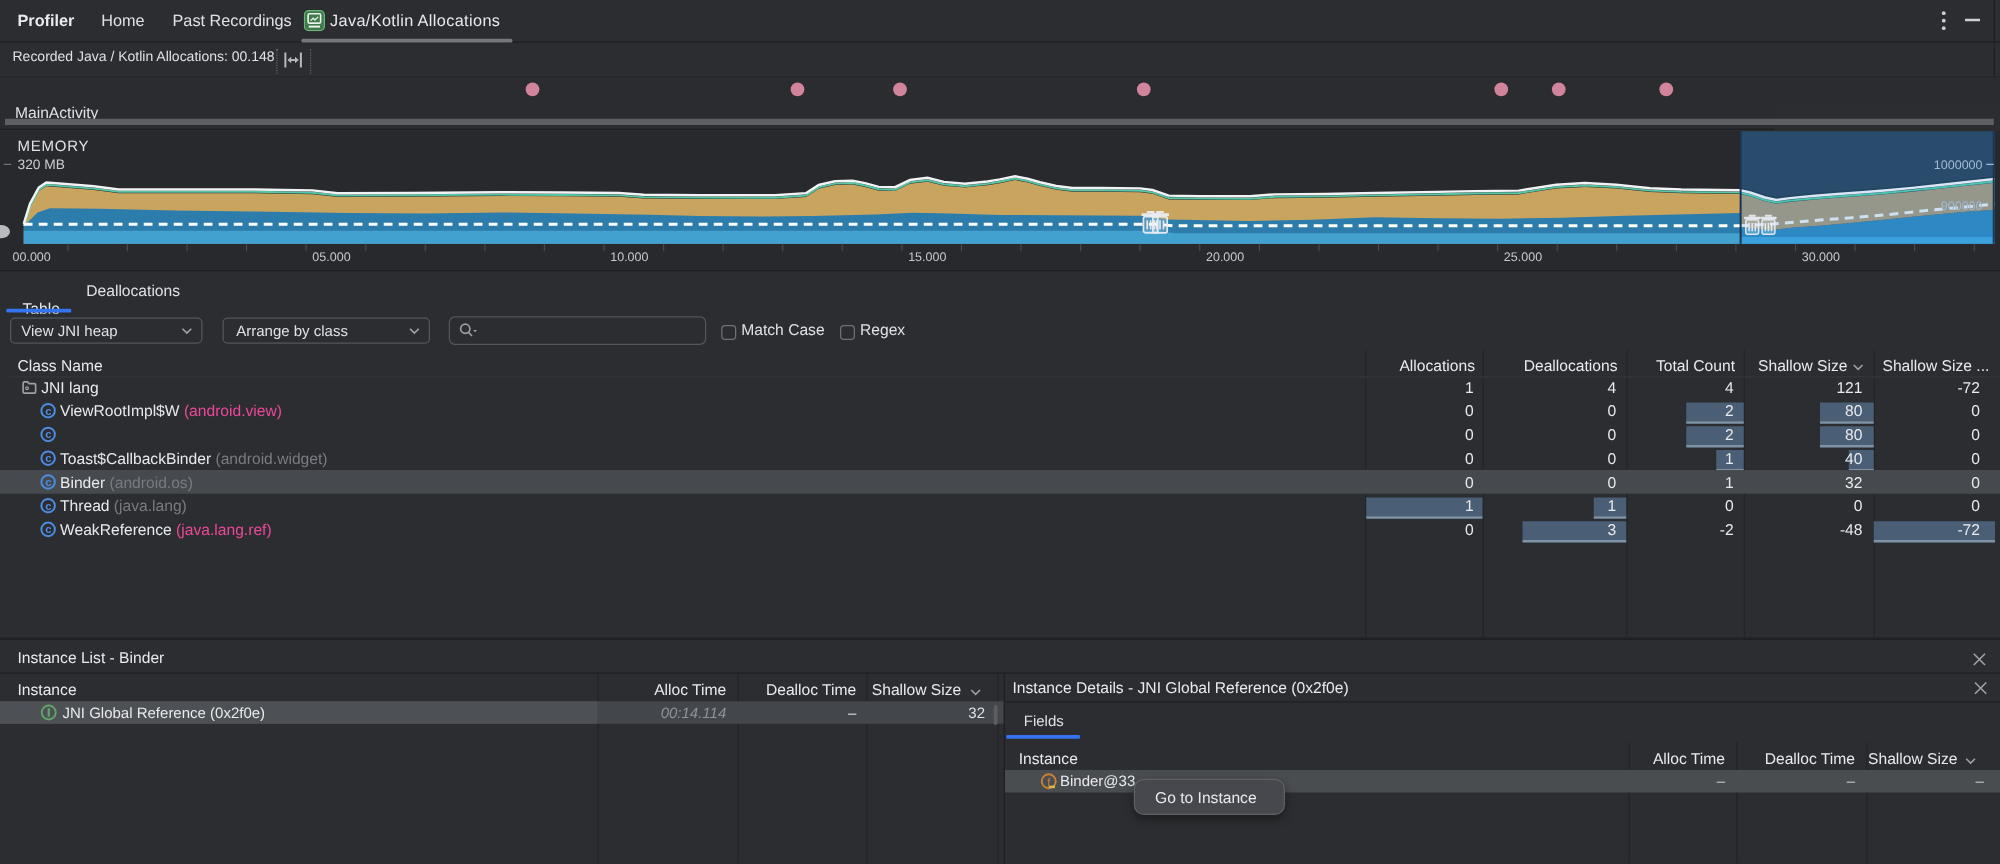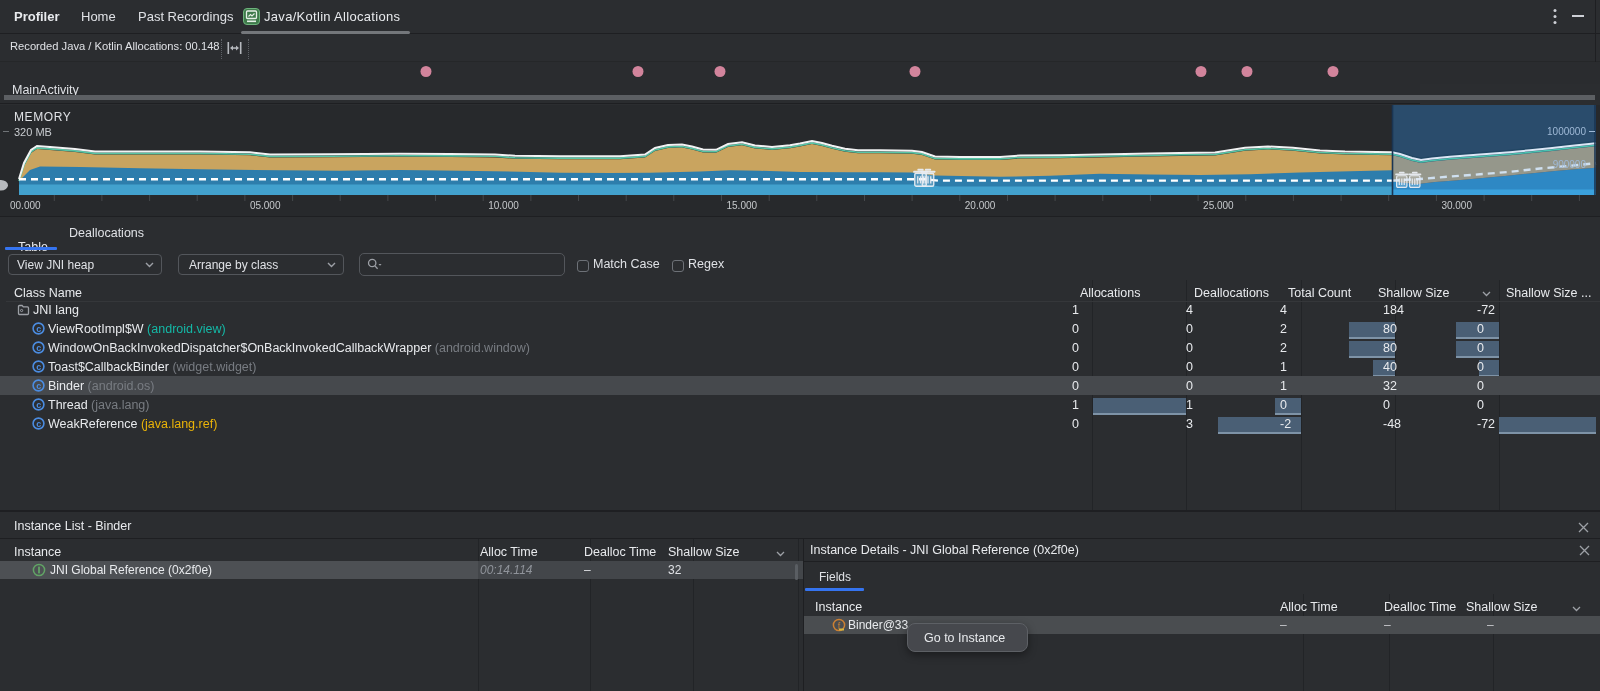--- a/index.html
+++ b/index.html
@@ -1,20 +1,20 @@
 <!DOCTYPE html>
 <html><head>
 <meta charset="utf-8">
 <style>
 *{margin:0;padding:0;box-sizing:border-box}
 html,body{width:1600px;height:691px;background:#2b2d30;overflow:hidden}
 body{font-family:"Liberation Sans",sans-serif;color:#dfe1e5;position:relative}
 .abs{position:absolute}
 .txt{position:absolute;white-space:nowrap}
-.r{}
+.r{text-align:right}
 </style>
 </head>
 <body>
 
 <div class="abs" id="topbar" style="left:0;top:0;width:1600px;height:34px;background:#2b2d30;border-bottom:1px solid #1e1f22">
   <div class="txt" style="left:14px;top:9px;font-size:13px;font-weight:bold;color:#e8eaed">Profiler</div>
   <div class="txt" style="left:81px;top:9px;font-size:13px">Home</div>
   <div class="txt" style="left:138px;top:9px;font-size:13px">Past Recordings</div>
 
   <svg class="abs" style="left:243px;top:8px" width="17" height="17" viewBox="0 0 17 17">
@@ -221,65 +221,64 @@
   <div id="rows" class="abs" style="left:0;top:20px;width:1600px;height:210px">
 <div class="abs" style="left:0;top:0px;width:1600px;height:19px;">
 <svg class="abs" style="left:17px;top:3px" width="13" height="13" viewBox="0 0 13 13">
 <path d="M1.5 3.5 a1 1 0 0 1 1-1 h2.6 l1.2 1.4 h4.2 a1 1 0 0 1 1 1 v5.6 a1 1 0 0 1 -1 1 h-8 a1 1 0 0 1 -1-1 Z" fill="none" stroke="#9da0a6" stroke-width="1.3"></path>
 <circle cx="4.6" cy="7.5" r="1.1" fill="none" stroke="#9da0a6" stroke-width="1"></circle>
         </svg>
 <div class="txt" style="left:33px;top:3px;font-size:12.5px;color:#e8eaed">JNI lang</div>
 <div class="txt r" style="left:1072px;top:3px;width:107px;font-size:12.5px;color:#e8eaed">1</div>
 <div class="txt r" style="left:1186px;top:3px;width:107px;font-size:12.5px;color:#e8eaed">4</div>
 <div class="txt r" style="left:1280px;top:3px;width:107px;font-size:12.5px;color:#e8eaed">4</div>
-<div class="txt r" style="left:1383px;top:3px;width:107px;font-size:12.5px;color:#e8eaed">184</div>
+<div class="txt r" style="left:1383px;top:3px;width:107px;font-size:12.5px;color:#e8eaed">121</div>
 <div class="txt r" style="left:1477px;top:3px;width:107px;font-size:12.5px;color:#e8eaed">-72</div>
 </div>
 <div class="abs" style="left:0;top:19px;width:1600px;height:19px;">
 <div class="abs" style="left:1349px;top:2.5px;width:46px;height:15px;background:#4a5f75"></div>
 <div class="abs" style="left:1349px;top:17.5px;width:46px;height:2.8px;background:#7e93a7"></div>
 <div class="abs" style="left:1456px;top:2.5px;width:43px;height:15px;background:#4a5f75"></div>
 <div class="abs" style="left:1456px;top:17.5px;width:43px;height:2.8px;background:#7e93a7"></div>
 <svg class="abs" style="left:32px;top:3px" width="13" height="13" viewBox="0 0 13 13">
 <circle cx="6.5" cy="6.5" r="5.4" fill="none" stroke="#4b8ce0" stroke-width="1.6"></circle>
 <text x="6.7" y="9.8" font-size="9" font-weight="bold" fill="#4b8ce0" text-anchor="middle" font-family="Liberation Sans">c</text>
         </svg>
-<div class="txt" style="left:48px;top:3px;font-size:12.5px;color:#e8eaed">ViewRootImpl$W <span style="color:#14b8a6">(android.view)</span></div>
+<div class="txt" style="left:48px;top:3px;font-size:12.5px;color:#e8eaed">ViewRootImpl$W <span style="color:#ec4899">(android.view)</span></div>
 <div class="txt r" style="left:1072px;top:3px;width:107px;font-size:12.5px;color:#e8eaed">0</div>
 <div class="txt r" style="left:1186px;top:3px;width:107px;font-size:12.5px;color:#e8eaed">0</div>
 <div class="txt r" style="left:1280px;top:3px;width:107px;font-size:12.5px;color:#e8eaed">2</div>
 <div class="txt r" style="left:1383px;top:3px;width:107px;font-size:12.5px;color:#e8eaed">80</div>
 <div class="txt r" style="left:1477px;top:3px;width:107px;font-size:12.5px;color:#e8eaed">0</div>
 </div>
 <div class="abs" style="left:0;top:38px;width:1600px;height:19px;">
 <div class="abs" style="left:1349px;top:2.5px;width:46px;height:15px;background:#4a5f75"></div>
 <div class="abs" style="left:1349px;top:17.5px;width:46px;height:2.8px;background:#7e93a7"></div>
 <div class="abs" style="left:1456px;top:2.5px;width:43px;height:15px;background:#4a5f75"></div>
 <div class="abs" style="left:1456px;top:17.5px;width:43px;height:2.8px;background:#7e93a7"></div>
 <svg class="abs" style="left:32px;top:3px" width="13" height="13" viewBox="0 0 13 13">
 <circle cx="6.5" cy="6.5" r="5.4" fill="none" stroke="#4b8ce0" stroke-width="1.6"></circle>
 <text x="6.7" y="9.8" font-size="9" font-weight="bold" fill="#4b8ce0" text-anchor="middle" font-family="Liberation Sans">c</text>
         </svg>
-<div class="txt" style="left:48px;top:3px;font-size:12.5px;color:#e8eaed">WindowOnBackInvokedDispatcher$OnBackInvokedCallbackWrapper <span style="color:#787c82">(android.window)</span></div>
 <div class="txt r" style="left:1072px;top:3px;width:107px;font-size:12.5px;color:#e8eaed">0</div>
 <div class="txt r" style="left:1186px;top:3px;width:107px;font-size:12.5px;color:#e8eaed">0</div>
 <div class="txt r" style="left:1280px;top:3px;width:107px;font-size:12.5px;color:#e8eaed">2</div>
 <div class="txt r" style="left:1383px;top:3px;width:107px;font-size:12.5px;color:#e8eaed">80</div>
 <div class="txt r" style="left:1477px;top:3px;width:107px;font-size:12.5px;color:#e8eaed">0</div>
 </div>
 <div class="abs" style="left:0;top:57px;width:1600px;height:19px;">
 <div class="abs" style="left:1373px;top:2.5px;width:22px;height:15px;background:#4a5f75"></div>
 <div class="abs" style="left:1373px;top:17.5px;width:22px;height:2.8px;background:#7e93a7"></div>
 <div class="abs" style="left:1479px;top:2.5px;width:20px;height:15px;background:#4a5f75"></div>
 <div class="abs" style="left:1479px;top:17.5px;width:20px;height:2.8px;background:#7e93a7"></div>
 <svg class="abs" style="left:32px;top:3px" width="13" height="13" viewBox="0 0 13 13">
 <circle cx="6.5" cy="6.5" r="5.4" fill="none" stroke="#4b8ce0" stroke-width="1.6"></circle>
 <text x="6.7" y="9.8" font-size="9" font-weight="bold" fill="#4b8ce0" text-anchor="middle" font-family="Liberation Sans">c</text>
         </svg>
-<div class="txt" style="left:48px;top:3px;font-size:12.5px;color:#e8eaed">Toast$CallbackBinder <span style="color:#787c82">(widget.widget)</span></div>
+<div class="txt" style="left:48px;top:3px;font-size:12.5px;color:#e8eaed">Toast$CallbackBinder <span style="color:#787c82">(android.widget)</span></div>
 <div class="txt r" style="left:1072px;top:3px;width:107px;font-size:12.5px;color:#e8eaed">0</div>
 <div class="txt r" style="left:1186px;top:3px;width:107px;font-size:12.5px;color:#e8eaed">0</div>
 <div class="txt r" style="left:1280px;top:3px;width:107px;font-size:12.5px;color:#e8eaed">1</div>
 <div class="txt r" style="left:1383px;top:3px;width:107px;font-size:12.5px;color:#e8eaed">40</div>
 <div class="txt r" style="left:1477px;top:3px;width:107px;font-size:12.5px;color:#e8eaed">0</div>
 </div>
 <div class="abs" style="left:0;top:76px;width:1600px;height:19px;background:#46494d;">
 <svg class="abs" style="left:32px;top:3px" width="13" height="13" viewBox="0 0 13 13">
 <circle cx="6.5" cy="6.5" r="5.4" fill="none" stroke="#4b8ce0" stroke-width="1.6"></circle>
 <text x="6.7" y="9.8" font-size="9" font-weight="bold" fill="#4b8ce0" text-anchor="middle" font-family="Liberation Sans">c</text>
@@ -309,21 +308,21 @@
 </div>
 <div class="abs" style="left:0;top:114px;width:1600px;height:19px;">
 <div class="abs" style="left:1218px;top:2.5px;width:83px;height:15px;background:#4a5f75"></div>
 <div class="abs" style="left:1218px;top:17.5px;width:83px;height:2.8px;background:#7e93a7"></div>
 <div class="abs" style="left:1499px;top:2.5px;width:97px;height:15px;background:#4a5f75"></div>
 <div class="abs" style="left:1499px;top:17.5px;width:97px;height:2.8px;background:#7e93a7"></div>
 <svg class="abs" style="left:32px;top:3px" width="13" height="13" viewBox="0 0 13 13">
 <circle cx="6.5" cy="6.5" r="5.4" fill="none" stroke="#4b8ce0" stroke-width="1.6"></circle>
 <text x="6.7" y="9.8" font-size="9" font-weight="bold" fill="#4b8ce0" text-anchor="middle" font-family="Liberation Sans">c</text>
         </svg>
-<div class="txt" style="left:48px;top:3px;font-size:12.5px;color:#e8eaed">WeakReference <span style="color:#eab308">(java.lang.ref)</span></div>
+<div class="txt" style="left:48px;top:3px;font-size:12.5px;color:#e8eaed">WeakReference <span style="color:#ec4899">(java.lang.ref)</span></div>
 <div class="txt r" style="left:1072px;top:3px;width:107px;font-size:12.5px;color:#e8eaed">0</div>
 <div class="txt r" style="left:1186px;top:3px;width:107px;font-size:12.5px;color:#e8eaed">3</div>
 <div class="txt r" style="left:1280px;top:3px;width:107px;font-size:12.5px;color:#e8eaed">-2</div>
 <div class="txt r" style="left:1383px;top:3px;width:107px;font-size:12.5px;color:#e8eaed">-48</div>
 <div class="txt r" style="left:1477px;top:3px;width:107px;font-size:12.5px;color:#e8eaed">-72</div>
 </div>
 </div>
 </div>
 
 <div class="abs" id="bottom" style="left:0;top:511px;width:1600px;height:180px;background:#2b2d30">

